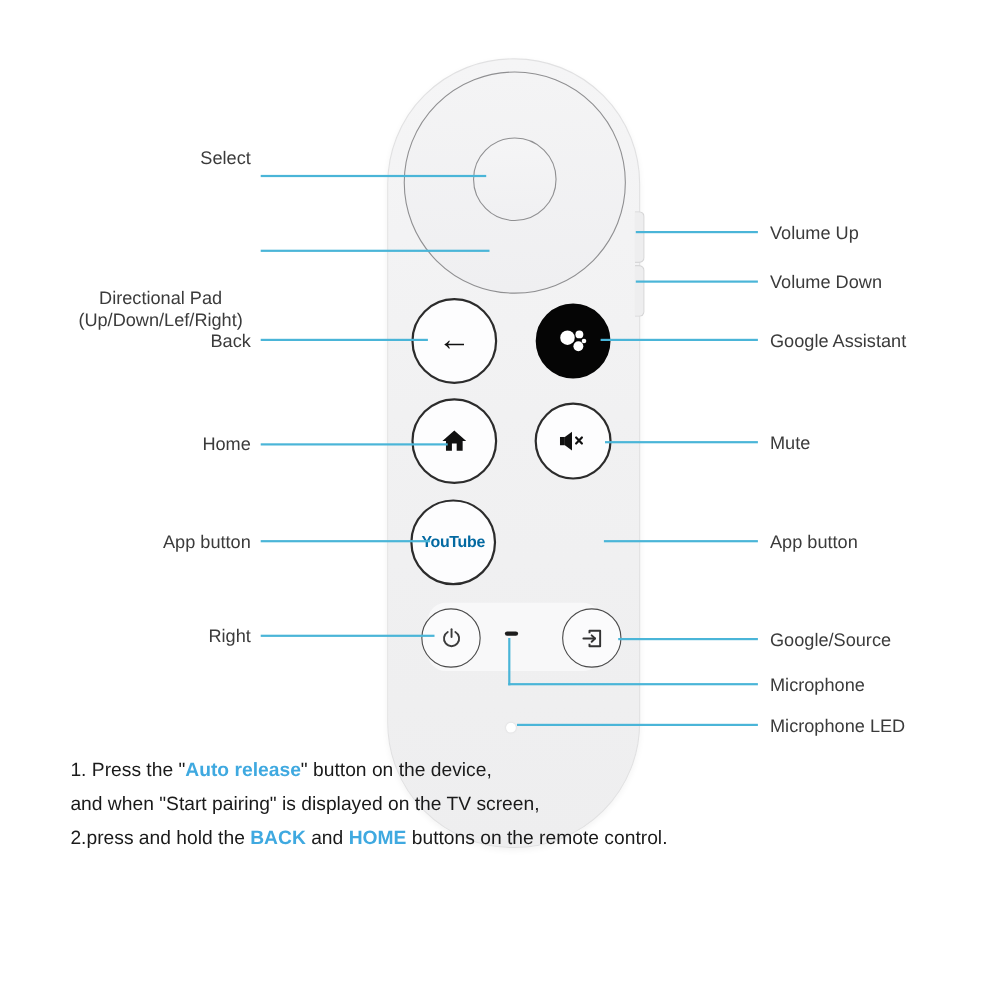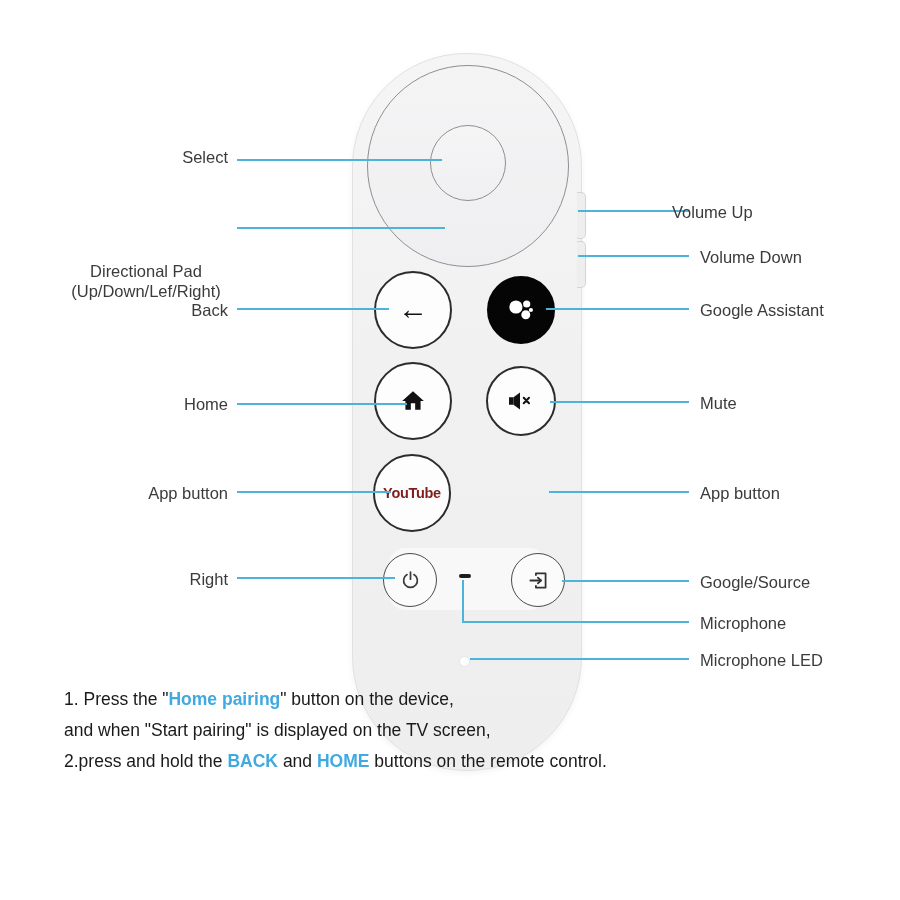--- a/index.html
+++ b/index.html
@@ -43,21 +43,21 @@
   .btn-input   { left:158px; top:499px; width:52px; height:52px; border:1.5px solid #4a4a4a; background:#fbfbfc; }
   .mic-slot {
     position:absolute; left:106px; top:520px; width:12px; height:4px;
     border-radius:2px; background:#1d1d1d;
   }
   .mic-led {
     position:absolute; left:107px; top:603px; width:9px; height:9px;
     border-radius:50%; background:#ffffff; box-shadow:0 0 2px rgba(0,0,0,0.12);
   }
   .back-arrow { font-size:30px; font-weight:700; color:#111; line-height:1; margin-top:-3px; }
-  .yt-label { font-size:14.5px; font-weight:700; letter-spacing:-0.3px; color:#7f1d1d; }
+  .yt-label { font-size:14.5px; font-weight:700; letter-spacing:-0.3px; color:#0369a1; }
   .nf-label { font-size:11.5px; font-weight:700; letter-spacing:1.6px; color:#141414; margin-left:2px; }
   .vol {
     position:absolute; left:577px; width:8px; background:#eeeeef;
     border:1px solid #d4d4d5; border-left:none; border-radius:0 5px 5px 0;
   }
   .vol-up   { top:192px; height:45px; }
   .vol-down { top:241px; height:45px; }
   
   .line { position:absolute; height:2px; background:var(--line-color,#4ab5d8); }
   .vline { position:absolute; width:2px; background:var(--line-color,#4ab5d8); }
@@ -149,38 +149,38 @@
   <div class="line" style="left:578px;top:210px;width:111px;"></div>
   <div class="line" style="left:578px;top:255px;width:111px;"></div>
   <div class="line" style="left:546px;top:308px;width:143px;"></div>
   <div class="line" style="left:550px;top:401px;width:139px;"></div>
   <div class="line" style="left:549px;top:491px;width:140px;"></div>
   <div class="line" style="left:562px;top:580px;width:127px;"></div>
   <div class="vline" style="left:462px;top:580px;height:43px;"></div>
   <div class="line" style="left:462px;top:621px;width:227px;"></div>
   <div class="line" style="left:470px;top:658px;width:219px;"></div>
 
-  <div class="lbl lbl-left" style="right:672px;top:147px;">Select</div>
+  <div class="lbl lbl-left" style="right:672px;top:134px;">Select</div>
   <div class="lbl lbl-dpad" style="top:214px;">
     <div>Directional Pad</div>
     <div>(Up/Down/Lef/Right)</div>
   </div>
   <div class="lbl lbl-left" style="right:672px;top:300px;">Back</div>
   <div class="lbl lbl-left" style="right:672px;top:394px;">Home</div>
   <div class="lbl lbl-left" style="right:672px;top:483px;">App button</div>
   <div class="lbl lbl-left" style="right:672px;top:569px;">Right</div>
 
-  <div class="lbl" style="left:672px;top:202px;">Volume Up</div>
+  <div class="lbl" style="left:700px;top:202px;">Volume Up</div>
   <div class="lbl" style="left:700px;top:247px;">Volume Down</div>
   <div class="lbl" style="left:700px;top:300px;">Google Assistant</div>
   <div class="lbl" style="left:700px;top:393px;">Mute</div>
   <div class="lbl" style="left:700px;top:483px;">App button</div>
   <div class="lbl" style="left:700px;top:572px;">Google/Source</div>
   <div class="lbl" style="left:700px;top:613px;">Microphone</div>
   <div class="lbl" style="left:700px;top:650px;">Microphone LED</div>
 
   <div class="instructions">
-    <div class="inst-line"><span>1. Press the "</span><span class="hl">Home pairing</span><span>" button on the device,</span></div>
+    <div class="inst-line"><span>1. Press the "</span><span class="hl">Auto release</span><span>" button on the device,</span></div>
     <div class="inst-line"><span>and when "Start pairing" is displayed on the TV screen,</span></div>
     <div class="inst-line"><span>2.press and hold the </span><span class="hl">BACK</span><span> and </span><span class="hl">HOME</span><span> buttons on the remote control.</span></div>
   </div>
 
 </div>
 
 </body></html>

